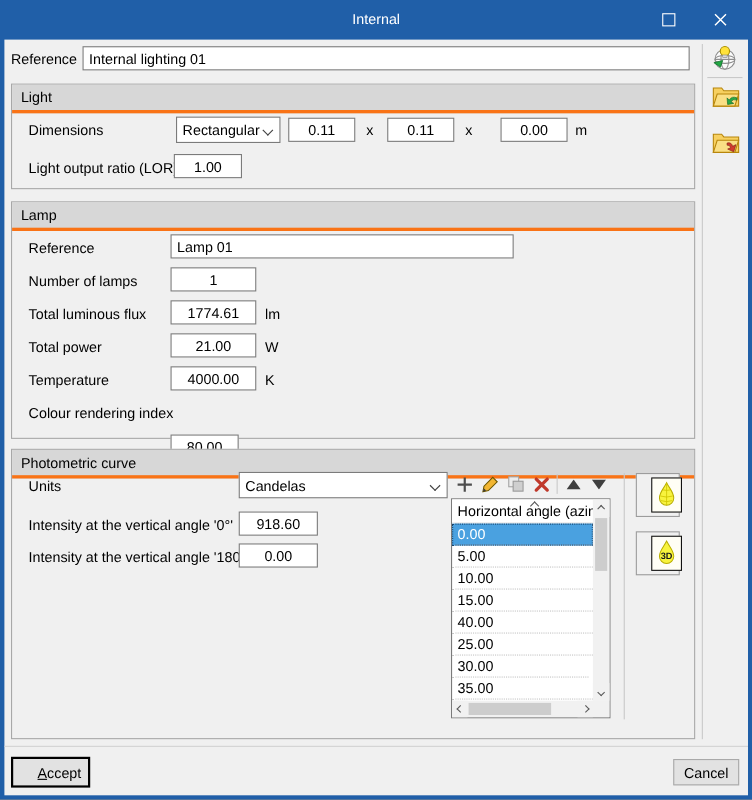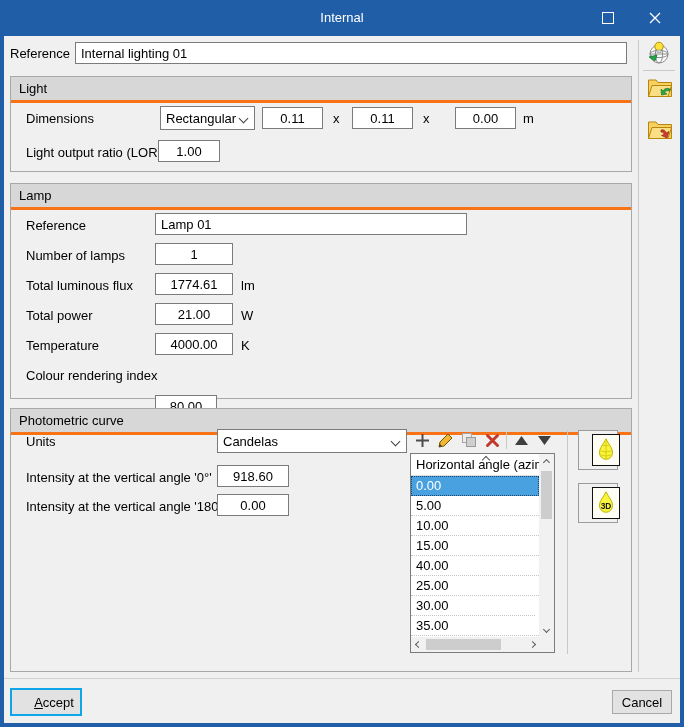--- a/index.html
+++ b/index.html
@@ -28,21 +28,21 @@
   .lhead{height:22px;line-height:22px;padding-left:5px;overflow:hidden;white-space:nowrap;
          border-bottom:1px solid #e0e0e0;background:#fff;}
   .lrow{height:20px;line-height:19px;padding-left:5px;border-bottom:1px dotted #c4c4c4;
         overflow:hidden;white-space:nowrap;}
   .lrow.sel{background:#4aa1e0;color:#fff;outline:1px dotted #17456e;outline-offset:-1px;}
   .sbtrack{background:#f1f1f1;}
   .sbthumb{background:#cdcdcd;}
   .sbarrow{display:flex;align-items:center;justify-content:center;background:#f1f1f1;}
   .sbarrow .chev{width:4px;height:4px;border-color:#5a5a5a;}
   .btn{background:#e2e2e2;border:1px solid #a9a9a9;display:flex;align-items:center;justify-content:center;}
-  .btn.focus{border:2px solid #0ea5e9;padding-left:16px;}
+  .btn.focus{border:2px solid #000000;padding-left:16px;}
   .u{text-decoration:underline;}
   .ticon{display:flex;align-items:center;justify-content:center;}
   .imgbtn{background:#f0f0f0;border:1px solid #9c9c9c;display:flex;align-items:center;justify-content:center;padding-left:16px;}
   .imgbtn .inner{width:30px;height:30px;background:#fffef5;border:1px solid #111;
                  display:flex;align-items:center;justify-content:center;position:relative;}
   .vline{background:#c9c9c9;}
   .hline{background:#c9c9c9;}
 </style>
 </head>
 <body>

